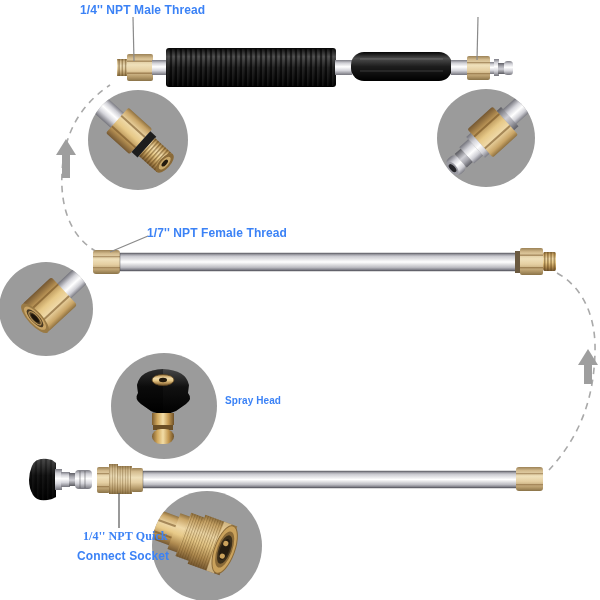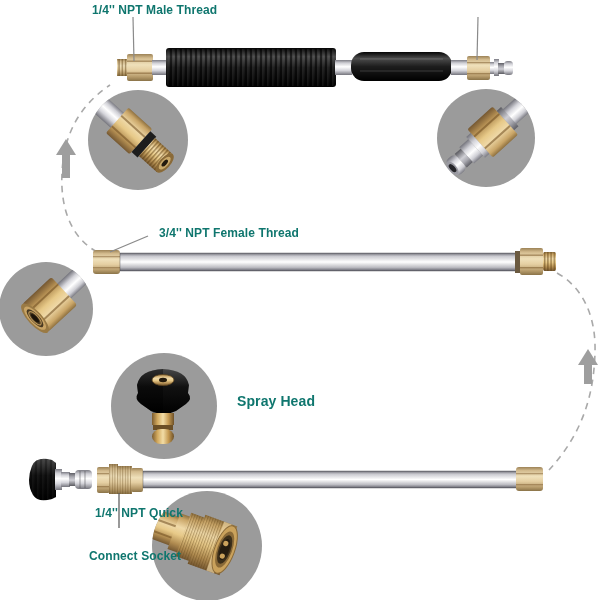--- a/index.html
+++ b/index.html
@@ -1,21 +1,21 @@
 <!DOCTYPE html>
 <html><head>
 <meta charset="utf-8">
 <style>
   html,body{margin:0;padding:0;background:#ffffff;}
   .stage{position:relative;width:600px;height:600px;background:#fff;overflow:hidden;
          font-family:"Liberation Sans",sans-serif;}
   .stage svg{position:absolute;left:0;top:0;}
   .lbl{position:absolute;font-weight:700;font-size:12px;line-height:14px;
-       color:#0f766e;white-space:nowrap;letter-spacing:.1px;margin-left:12px;}
-  .lbl-spray{font-size:14px;}
+       color:#3b82f6;white-space:nowrap;letter-spacing:.1px;}
+  .lbl-spray{font-size:10px;}
 </style>
 </head>
 <body>
 
 <div class="stage">
 
 <svg width="600" height="600" viewBox="0 0 600 600">
   <defs>
     <linearGradient id="gBrassH" x1="0" y1="0" x2="0" y2="1">
       <stop offset="0" stop-color="#8f7140"></stop>
@@ -253,18 +253,18 @@
     </g>
   </g>
 
   <line x1="133" y1="17" x2="134" y2="61" stroke="#8a8a8a" stroke-width="1.2"></line>
   <line x1="478" y1="17" x2="477" y2="60" stroke="#8a8a8a" stroke-width="1.2"></line>
   <line x1="148" y1="236" x2="110" y2="252" stroke="#8a8a8a" stroke-width="1.2"></line>
   <line x1="119" y1="493" x2="119" y2="528" stroke="#555555" stroke-width="1.2"></line>
 </svg>
 
 <div class="lbl" style="left:80px;top:3px;">1/4'' NPT Male Thread</div>
-<div class="lbl" style="left:147px;top:226px;">3/4'' NPT Female Thread</div>
+<div class="lbl" style="left:147px;top:226px;">1/7'' NPT Female Thread</div>
 <div class="lbl lbl-spray" style="left:225px;top:394px;">Spray Head</div>
-<div class="lbl" style="left:83px;top:506px;">1/4'' NPT Quick</div>
+<div class="lbl" style="left:83px;top:529px;font-family:Liberation Serif, serif;">1/4'' NPT Quick</div>
 <div class="lbl" style="left:77px;top:549px;">Connect Socket</div>
 
 </div>
 
 </body></html>

